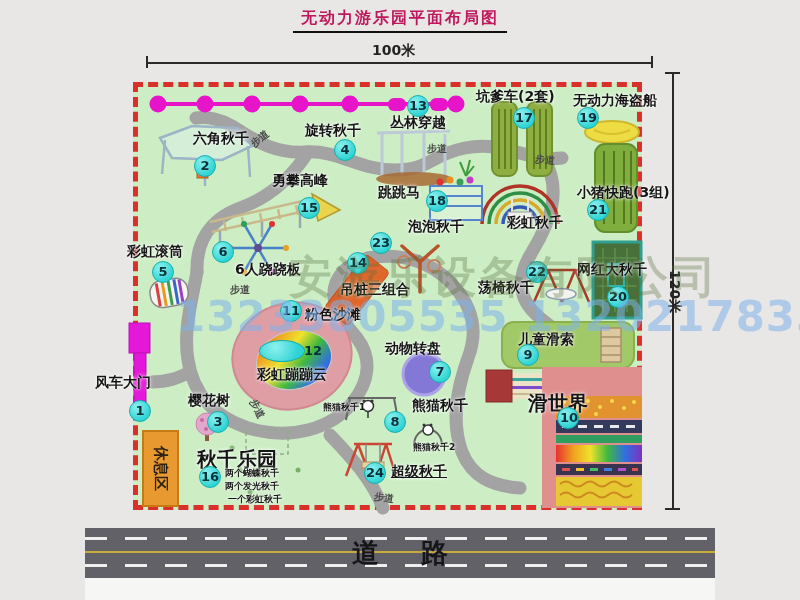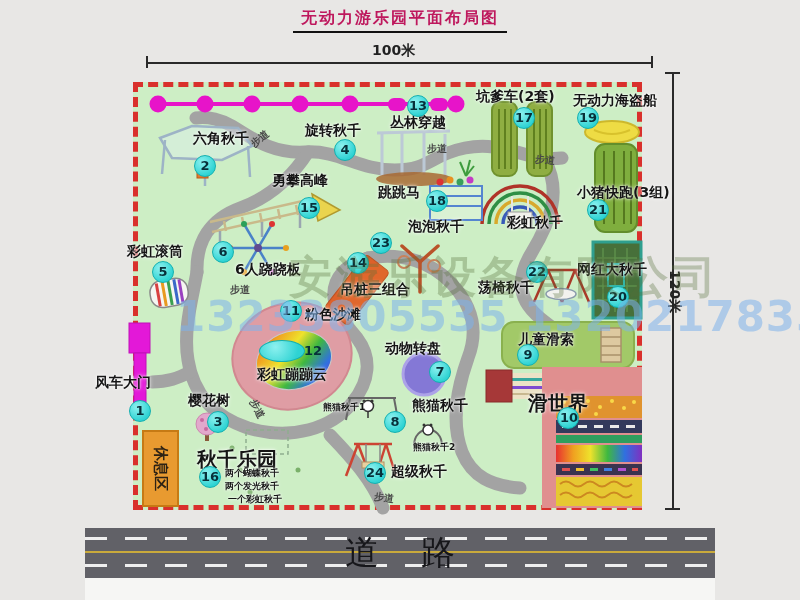--- a/index.html
+++ b/index.html
@@ -30,21 +30,21 @@
   .rest-area span{transform:rotate(90deg);font-size:15px;font-weight:bold;color:#2d2214;white-space:nowrap;}
   .wm-co{position:absolute;left:288px;top:248px;font-size:44px;font-weight:bold;letter-spacing:4px;
     color:rgba(85,108,55,.32);white-space:nowrap;z-index:40;pointer-events:none;}
   .wm-ph{position:absolute;left:176px;top:292px;font-size:42px;font-weight:bold;letter-spacing:1px;
     color:rgba(125,178,235,.55);white-space:nowrap;z-index:40;pointer-events:none;}
   .road{position:absolute;left:85px;top:528px;width:630px;height:50px;background:#616167;z-index:5;
     display:flex;align-items:center;justify-content:center;}
   .road-dash{position:absolute;left:0;width:630px;height:3px;
     background:repeating-linear-gradient(90deg,#eee 0 22px,transparent 22px 40px);}
   .road-yellow{position:absolute;left:0;top:23px;width:630px;height:2px;background:#c9aa3c;}
-  .road-text{position:relative;font-size:34px;font-weight:normal;color:#16161a;letter-spacing:42px;
+  .road-text{position:relative;font-size:27px;font-weight:bold;color:#16161a;letter-spacing:42px;
     text-indent:42px;z-index:6;}
   .road-under{position:absolute;left:85px;top:578px;width:630px;height:22px;background:#f6f6f4;z-index:4;}
 </style>
 </head>
 <body>
 
 <div class="stage">
 
   <div class="page-title">无动力游乐园平面布局图</div>
 
@@ -398,21 +398,21 @@
   <div class="lbl" style="left:340px;top:281px;">吊桩三组合</div>
   <div class="lbl" style="left:272px;top:172px;">勇攀高峰</div>
   <div class="lbl lbl-lg" style="left:197px;top:446px;">秋千乐园</div>
   <div class="lbl" style="left:476px;top:88px;">坑爹车(2套)</div>
   <div class="lbl" style="left:378px;top:184px;">跳跳马</div>
   <div class="lbl" style="left:573px;top:92px;">无动力海盗船</div>
   <div class="lbl" style="left:577px;top:261px;">网红大秋千</div>
   <div class="lbl" style="left:577px;top:184px;">小猪快跑(3组)</div>
   <div class="lbl" style="left:478px;top:279px;">荡椅秋千</div>
   <div class="lbl" style="left:408px;top:218px;text-align:right;">泡泡秋千</div>
-  <div class="lbl" style="left:391px;top:463px;">超级秋千</div>
+  <div class="lbl" style="left:391px;top:463px;text-decoration:underline;">超级秋千</div>
 
   <div class="lbl" style="left:507px;top:214px;">彩虹秋千</div>
   <div class="lbl lbl-sm" style="left:323px;top:401px;">熊猫秋千1</div>
   <div class="lbl lbl-sm" style="left:413px;top:441px;">熊猫秋千2</div>
   <div class="lbl lbl-sm" style="left:225px;top:467px;">两个蝴蝶秋千</div>
   <div class="lbl lbl-sm" style="left:225px;top:480px;">两个发光秋千</div>
   <div class="lbl lbl-sm" style="left:228px;top:493px;">一个彩虹秋千</div>
 
   <div class="wm-co">安游乐设备有限公司</div>
   <div class="wm-ph">13233805535 13202178333</div>

